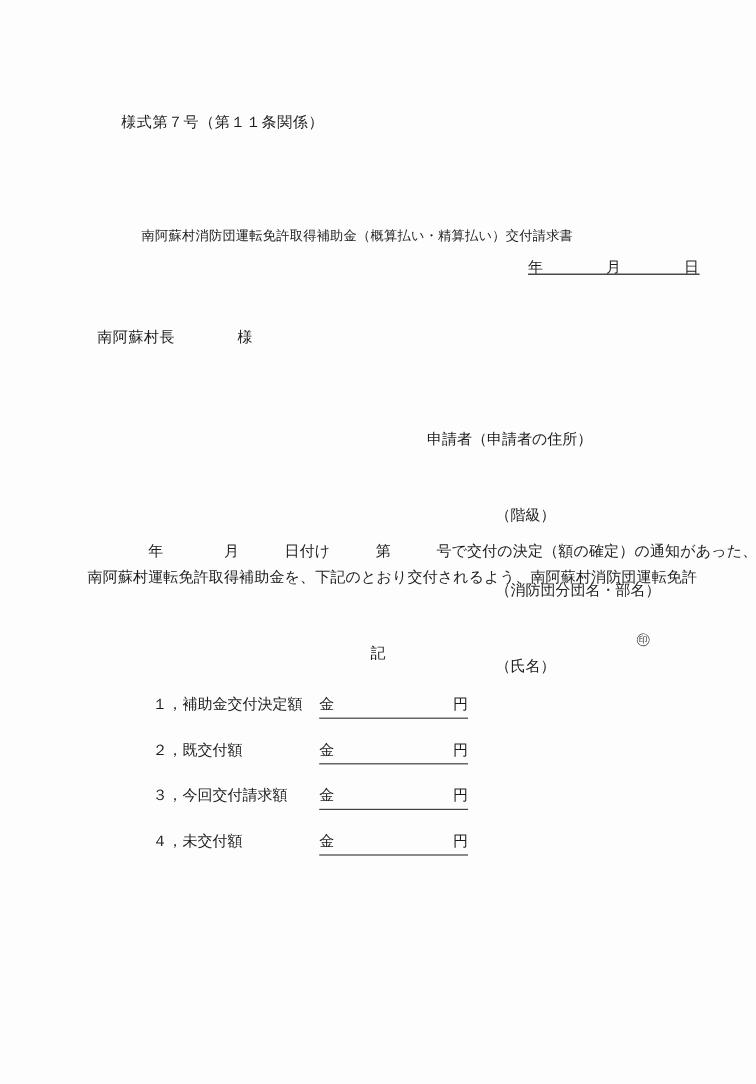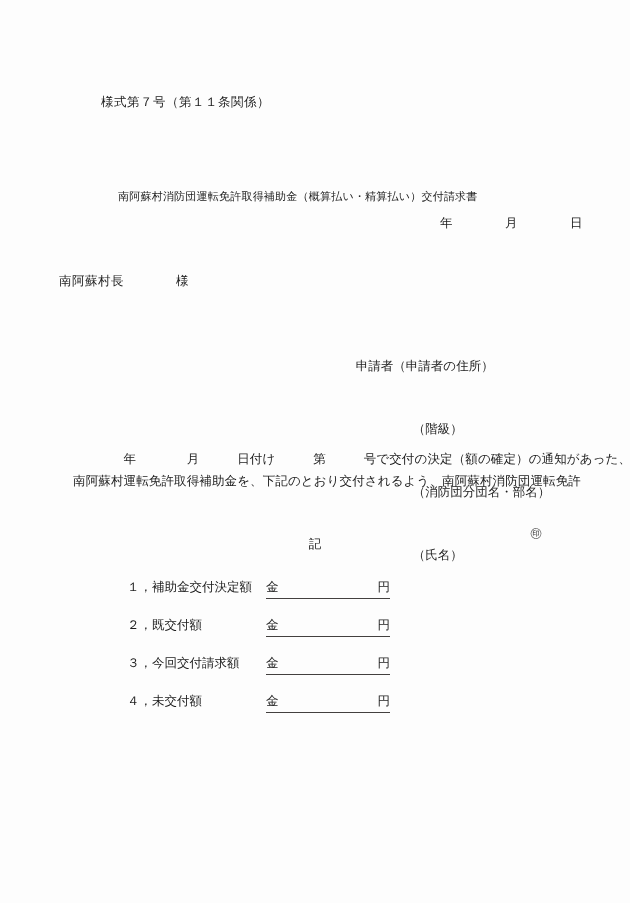--- a/index.html
+++ b/index.html
@@ -47,25 +47,26 @@
     letter-spacing: 0.02em;
     margin-top: 35px;
   }
 
   
   .date-line {
     left: 440px;
     top: 217px;
     font-size: 12.5px;
     letter-spacing: 0.04em;
+    text-decoration: underline;
   }
 
   
   .addressee {
-    left: 59px;
+    left: 81px;
     top: 275px;
     font-size: 12.5px;
   }
 
   
   .applicant {
     position: absolute;
     left: 332px;
     top: 334px;
     font-size: 12.5px;

